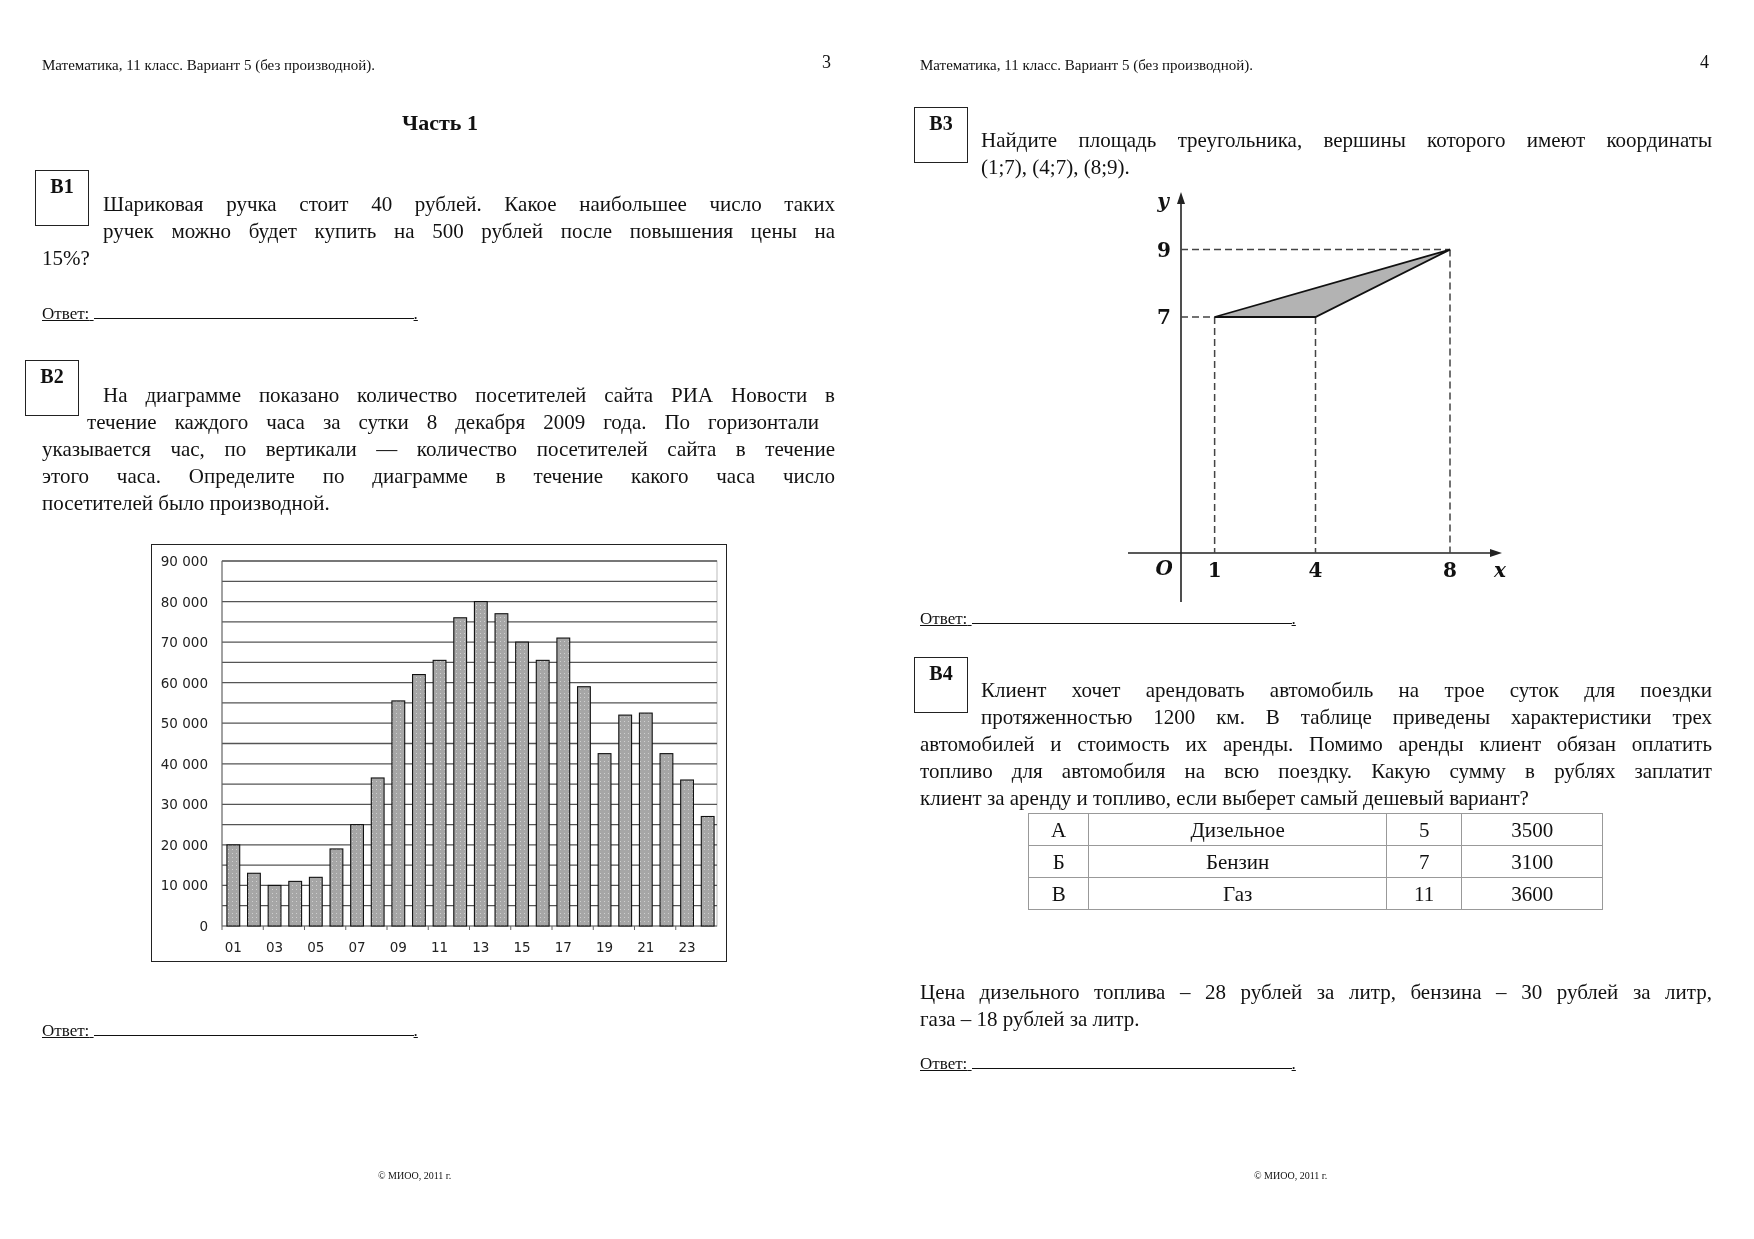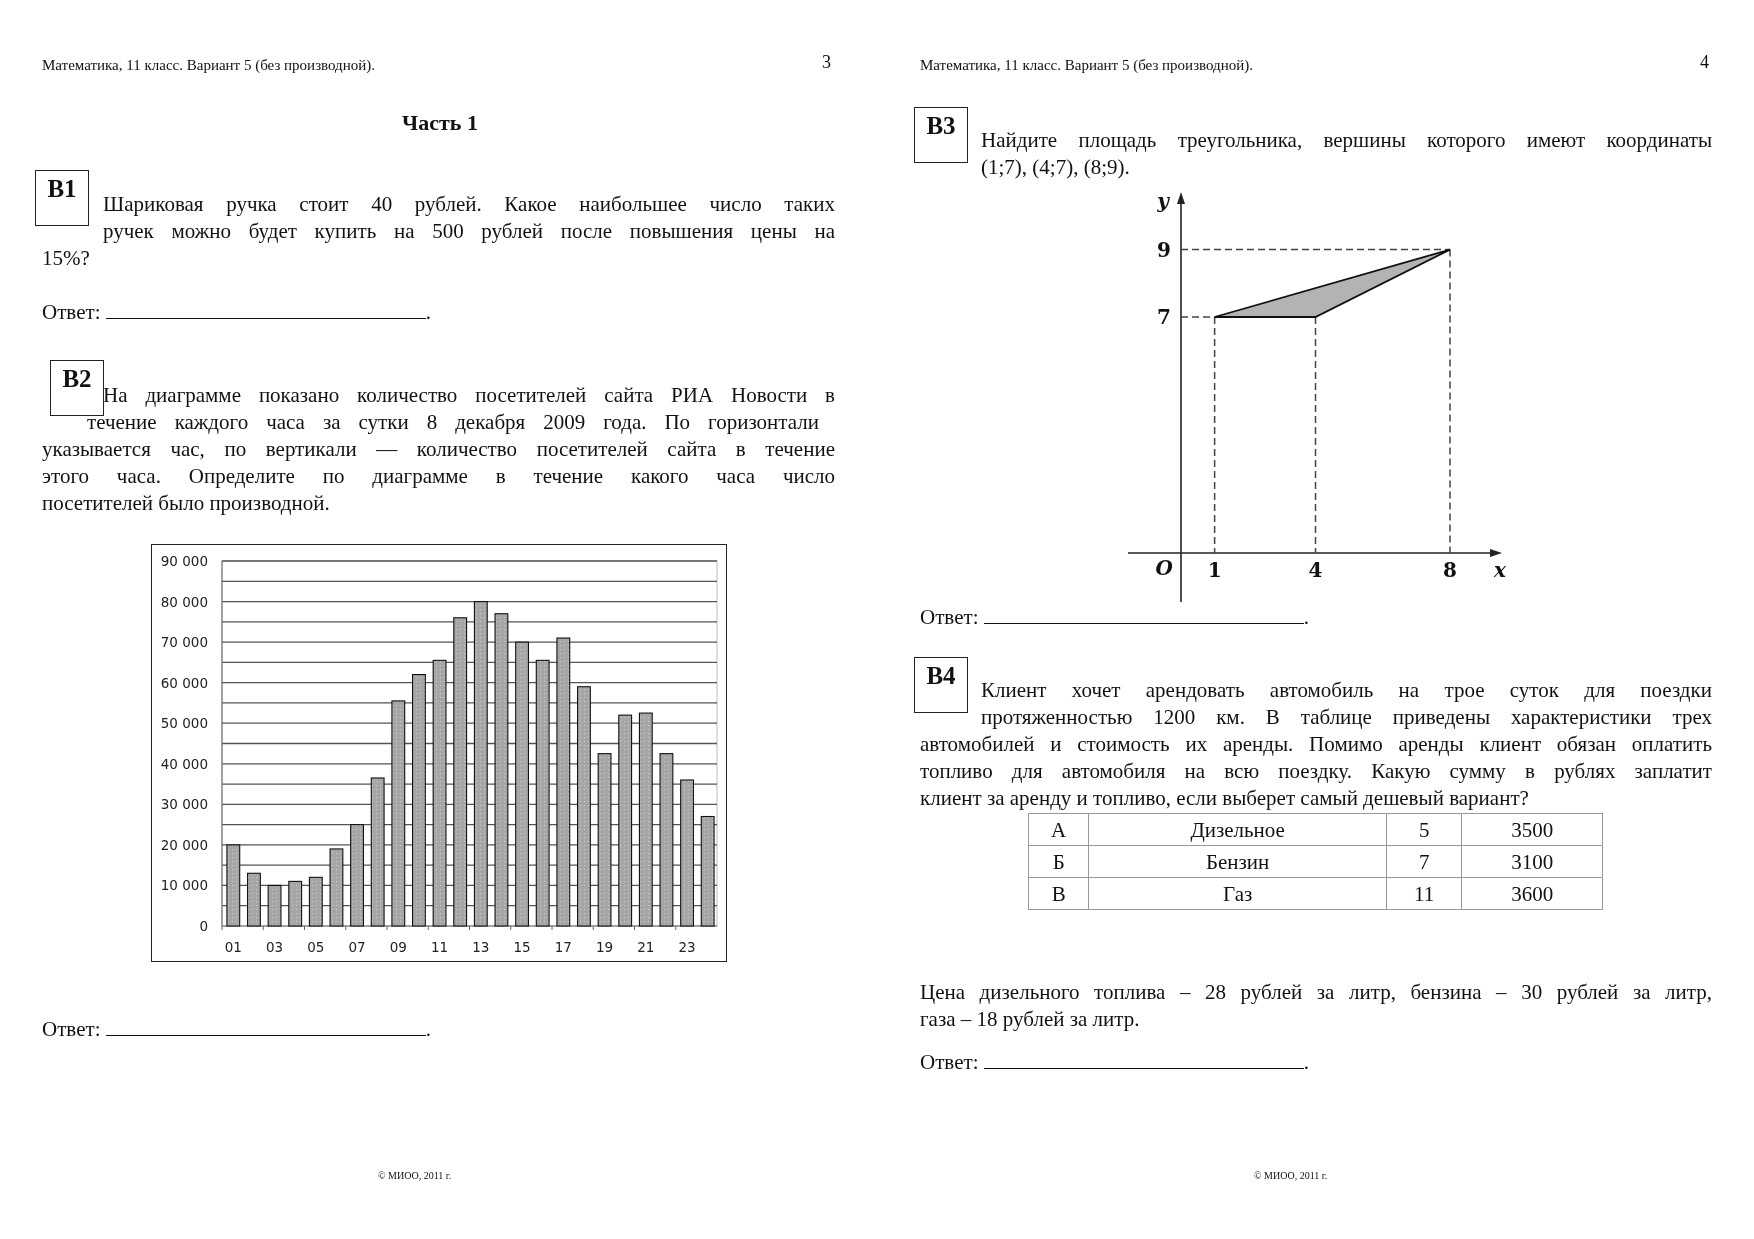--- a/index.html
+++ b/index.html
@@ -2,22 +2,22 @@
 <html><head>
 <meta charset="utf-8">
 <style>
   html, body { margin:0; padding:0; background:#fff; }
   body { width:1754px; height:1239px; position:relative; overflow:hidden;
          font-family:"Liberation Serif", serif; color:#111; }
   .abs { position:absolute; }
   .hdr { font-size:15px; }
   .txt { font-size:21px; line-height:27px; text-align:justify; }
   .qbox { position:absolute; border:1.5px solid #222; width:54px; height:56px; box-sizing:border-box; }
-  .qbox span { position:absolute; top:4px; left:0; right:0; text-align:center; font-weight:bold; font-size:25px; }
-  .ans { font-size:21px; }
+  .qbox span { position:absolute; top:4px; left:0; right:0; text-align:center; font-weight:bold; font-size:20px; }
+  .ans { font-size:17px;text-decoration:underline; }
   .ansline { display:inline-block; width:320px; border-bottom:1.3px solid #111; height:18px; vertical-align:baseline; }
   .copy { font-size:10px; }
   table.cars { border-collapse:collapse; font-size:21px; }
   table.cars td { border:1.5px solid #999; text-align:center; padding:0 2px; line-height:26px; }
   .lineL { text-align-last:justify; }
 </style>
 </head>
 <body>
 
 <div class="abs hdr" style="left:42px; top:57px;">Математика, 11 класс. Вариант 5 (без производной).</div>
@@ -28,21 +28,21 @@
     <span>B1</span>
   </div>
 <div class="abs txt lineL" style="left:103px; top:191px; width:732px;">Шариковая ручка стоит 40 рублей. Какое наибольшее число таких</div>
 <div class="abs txt lineL" style="left:103px; top:218px; width:732px;">ручек можно будет купить на 500 рублей после повышения цены на</div>
 <div class="abs txt" style="left:42px; top:245px;">15%?</div>
 <div class="abs ans" style="left:42px; top:300px;">
   <span>Ответ:</span>
   <span class="ansline"></span>.
 </div>
 
-<div class="qbox" style="left:50px; top:360px;padding-left:36px;">
+<div class="qbox" style="left:25px; top:360px;padding-left:36px;">
     <span>B2</span>
   </div>
 <div class="abs txt lineL" style="left:103px; top:382px; width:732px;">На диаграмме показано количество посетителей сайта РИА Новости в</div>
 <div class="abs txt lineL" style="left:87px; top:409px; width:732px;">течение каждого часа за сутки 8 декабря 2009 года. По горизонтали</div>
 <div class="abs txt lineL" style="left:42px; top:436px; width:793px;">указывается час, по вертикали — количество посетителей сайта в течение</div>
 <div class="abs txt lineL" style="left:42px; top:463px; width:793px;">этого часа. Определите по диаграмме в течение какого часа число</div>
 <div class="abs txt" style="left:42px; top:490px;">посетителей было производной.</div>
 
 <div class="abs" style="left:151px; top:544px; width:576px; height:418px; border:1.5px solid #222; box-sizing:border-box;">
   <svg id="chart" width="573" height="415">

